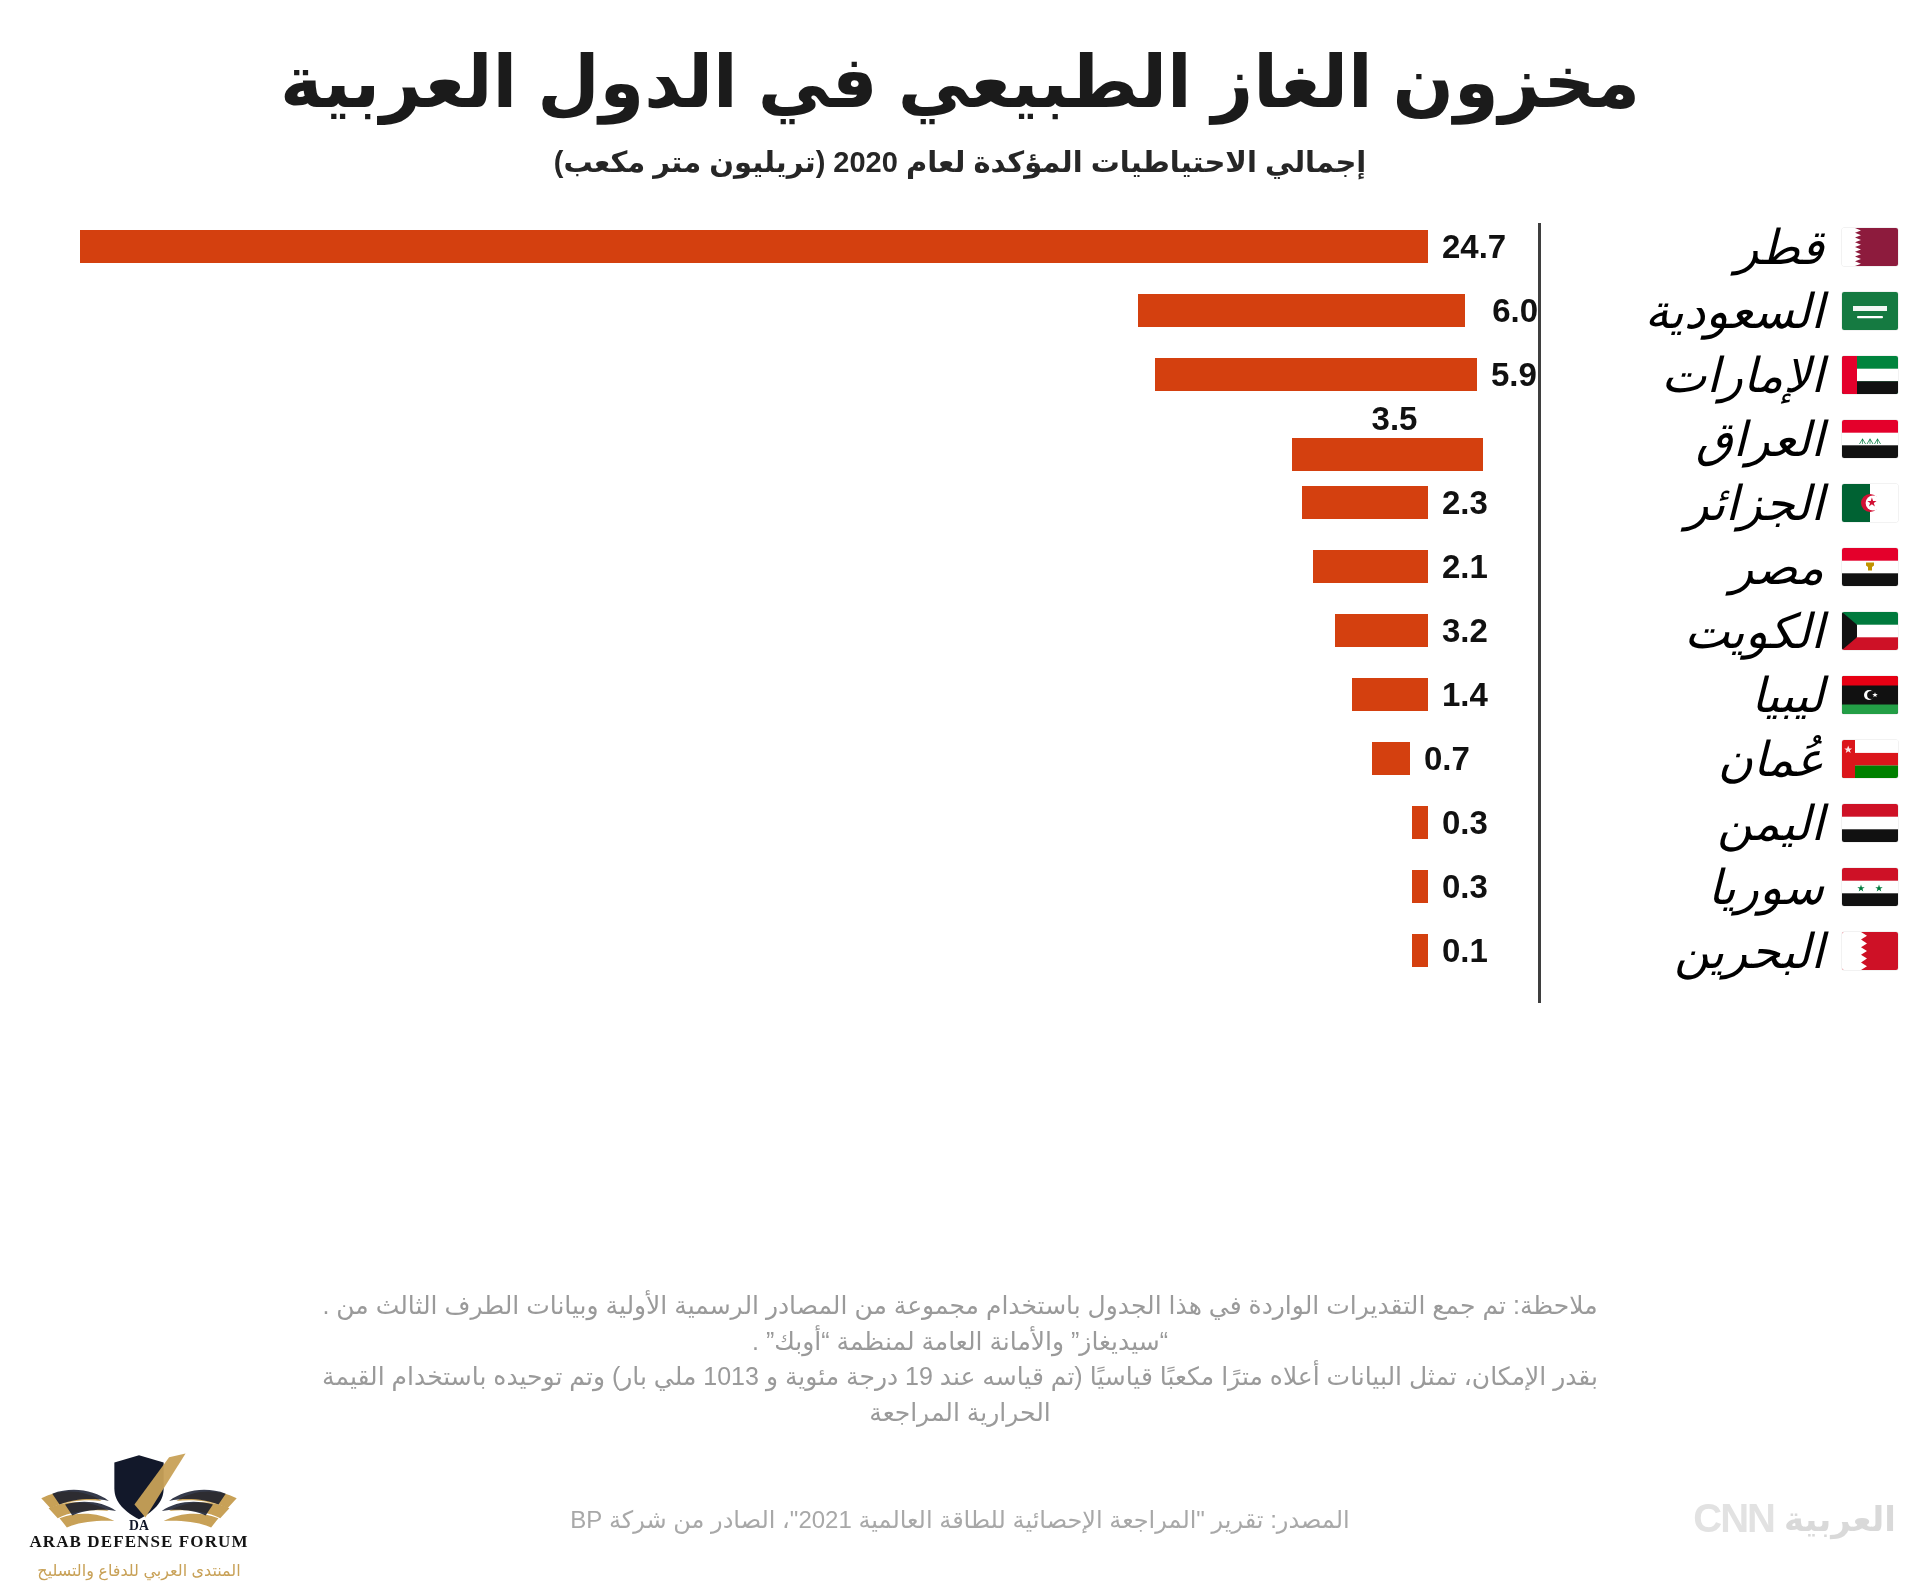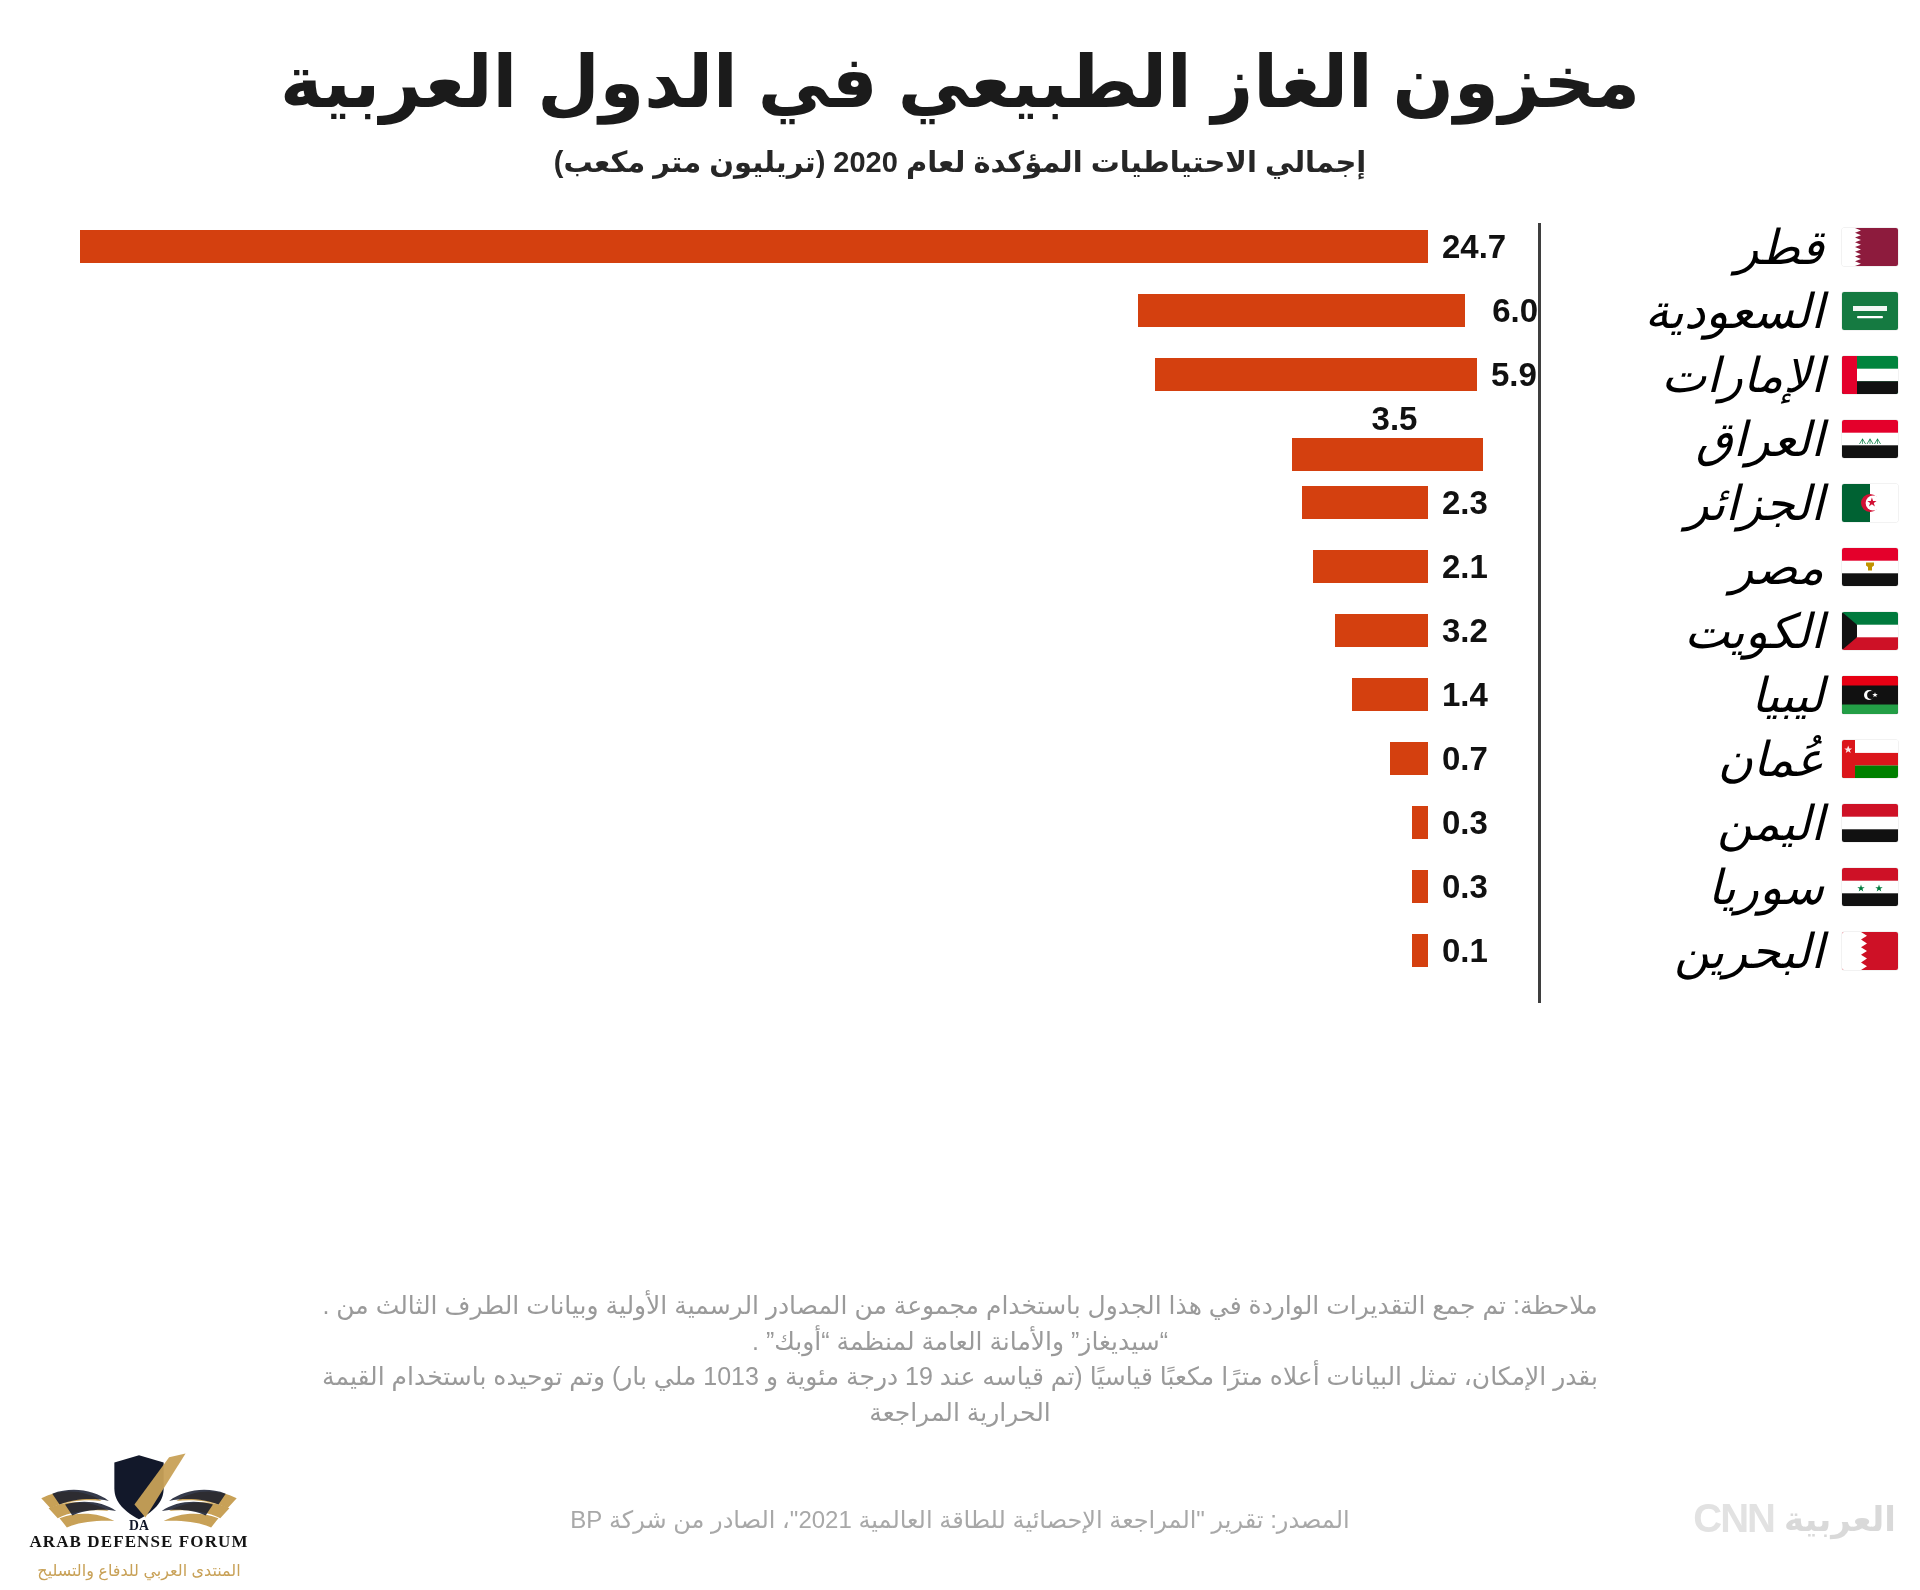--- a/index.html
+++ b/index.html
@@ -341,21 +341,21 @@
                 <rect y="28.5" width="56" height="9.5" fill="#239e46"></rect>
                 <circle cx="27" cy="19" r="5" fill="#ffffff"></circle>
                 <circle cx="29.2" cy="19" r="4.1" fill="#111111"></circle>
                 <path d="M33 16.2 l0.7 1.9 2 0.1 -1.6 1.2 0.6 1.9 -1.7-1.2 -1.7 1.2 0.6-1.9 -1.6-1.2 2-0.1 Z" fill="#ffffff"></path>
               </svg>
             </span>
             <span class="country">ليبيا</span>
           </div>
         </div>
         <div class="row">
-          <div class="bar-side" style="right: 382px; width: 148.202px; justify-content: flex-end; flex-direction: row;">
+          <div class="bar-side" style="right: 400px; width: 148.202px; justify-content: flex-end; flex-direction: row;">
             <span class="value">0.7</span>
             <div class="bar" style="width: 38.2024px; background: rgb(212, 64, 15);"></div>
           </div>
           <div class="label-side">
             <span class="flag">
               <svg viewBox="0 0 56 38" preserveAspectRatio="none">
                 <rect width="56" height="38" fill="#ffffff"></rect>
                 <rect y="12.7" width="56" height="12.6" fill="#ffffff"></rect>
                 <rect y="25.3" width="56" height="12.7" fill="#008000"></rect>
                 <rect width="56" height="12.7" fill="#ffffff"></rect>

